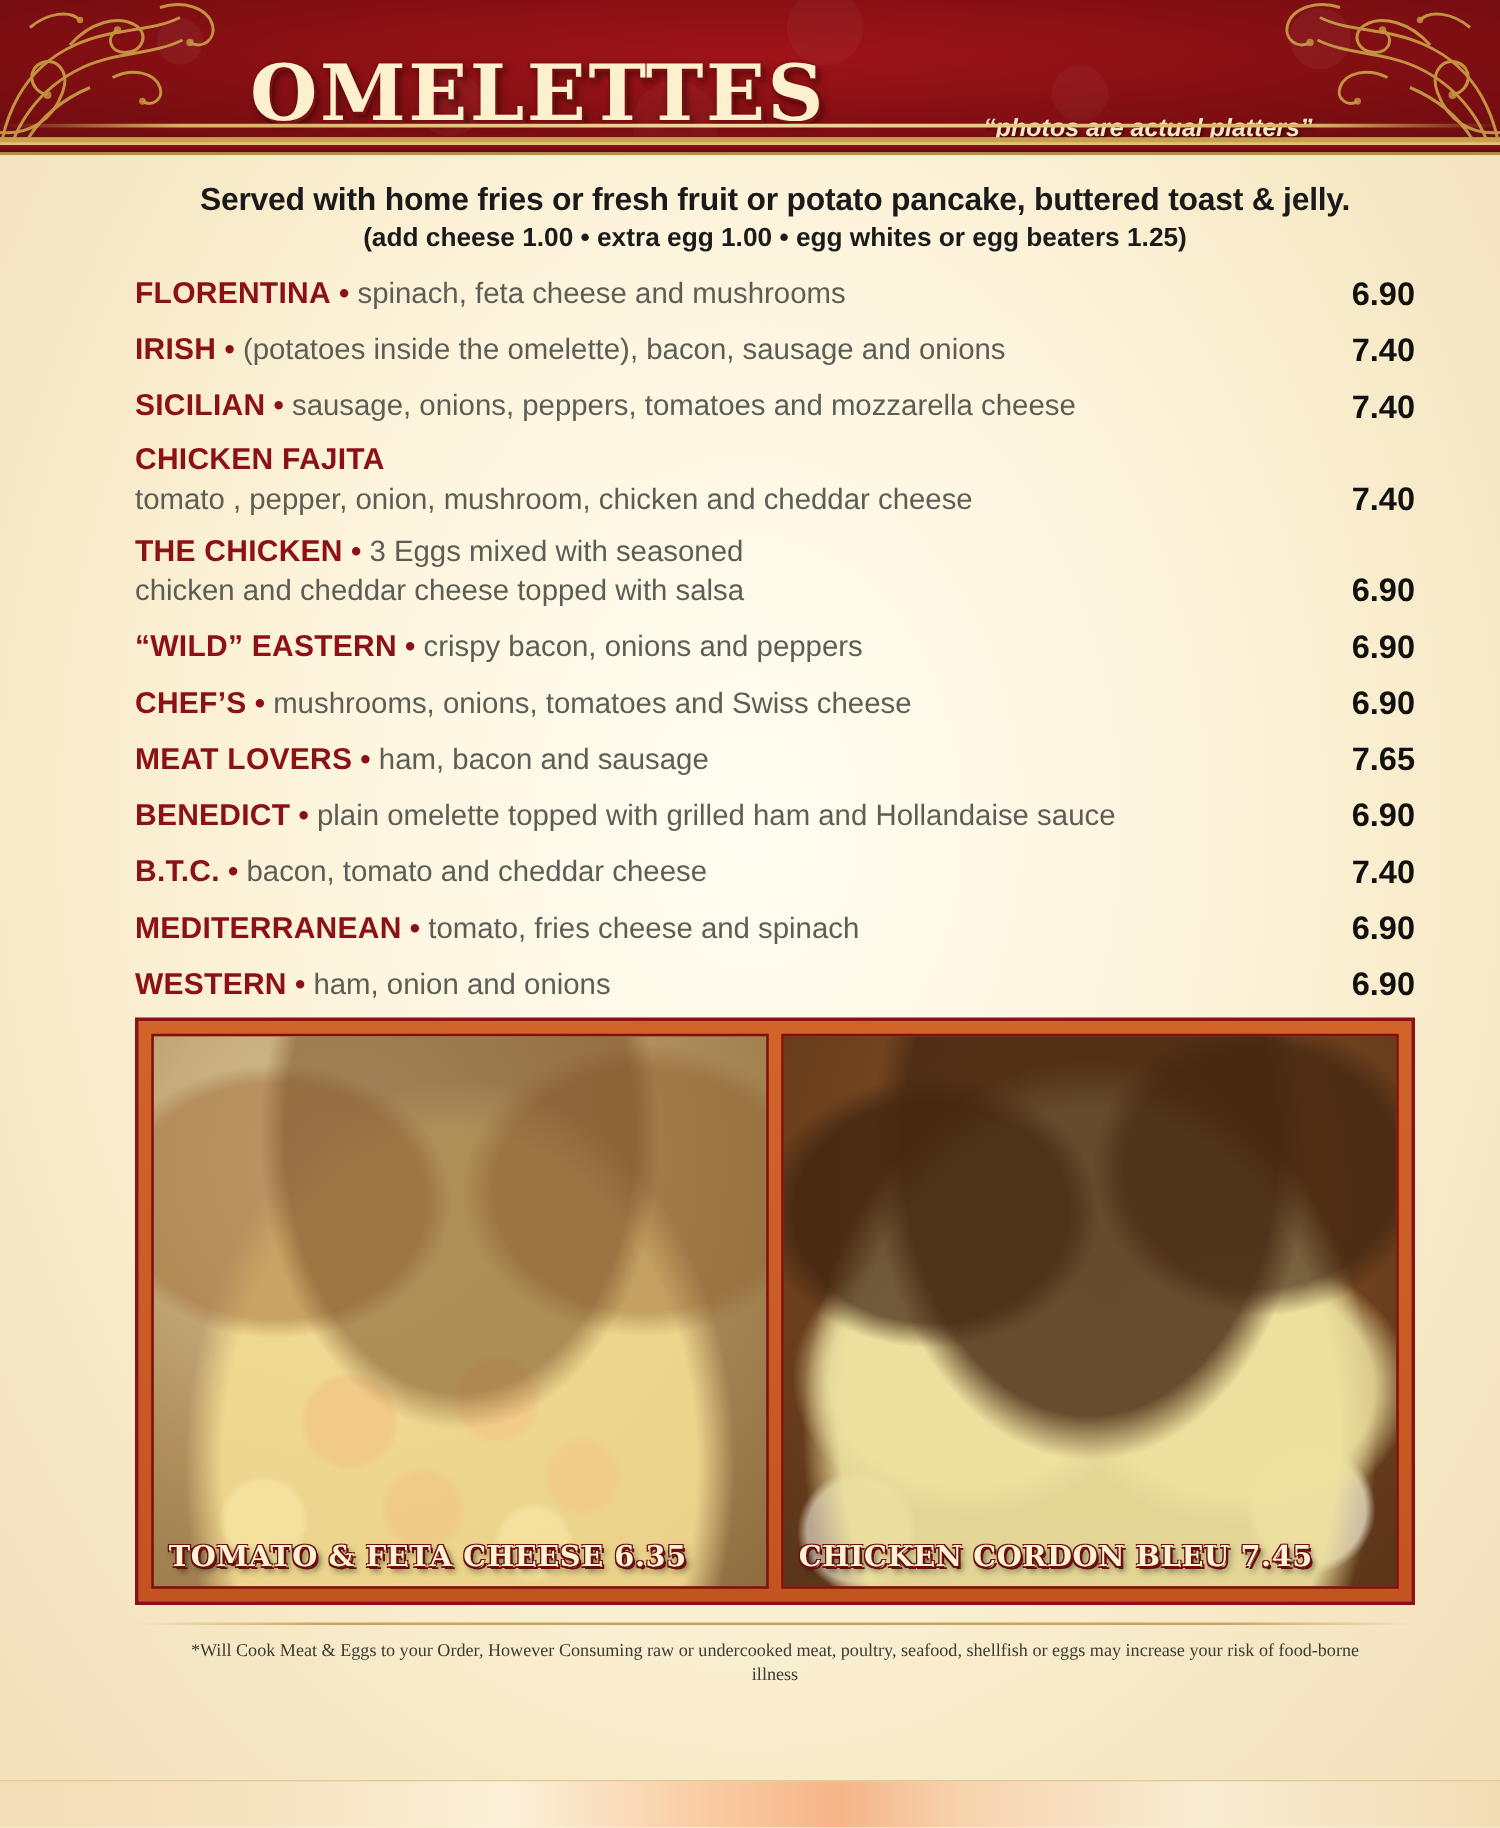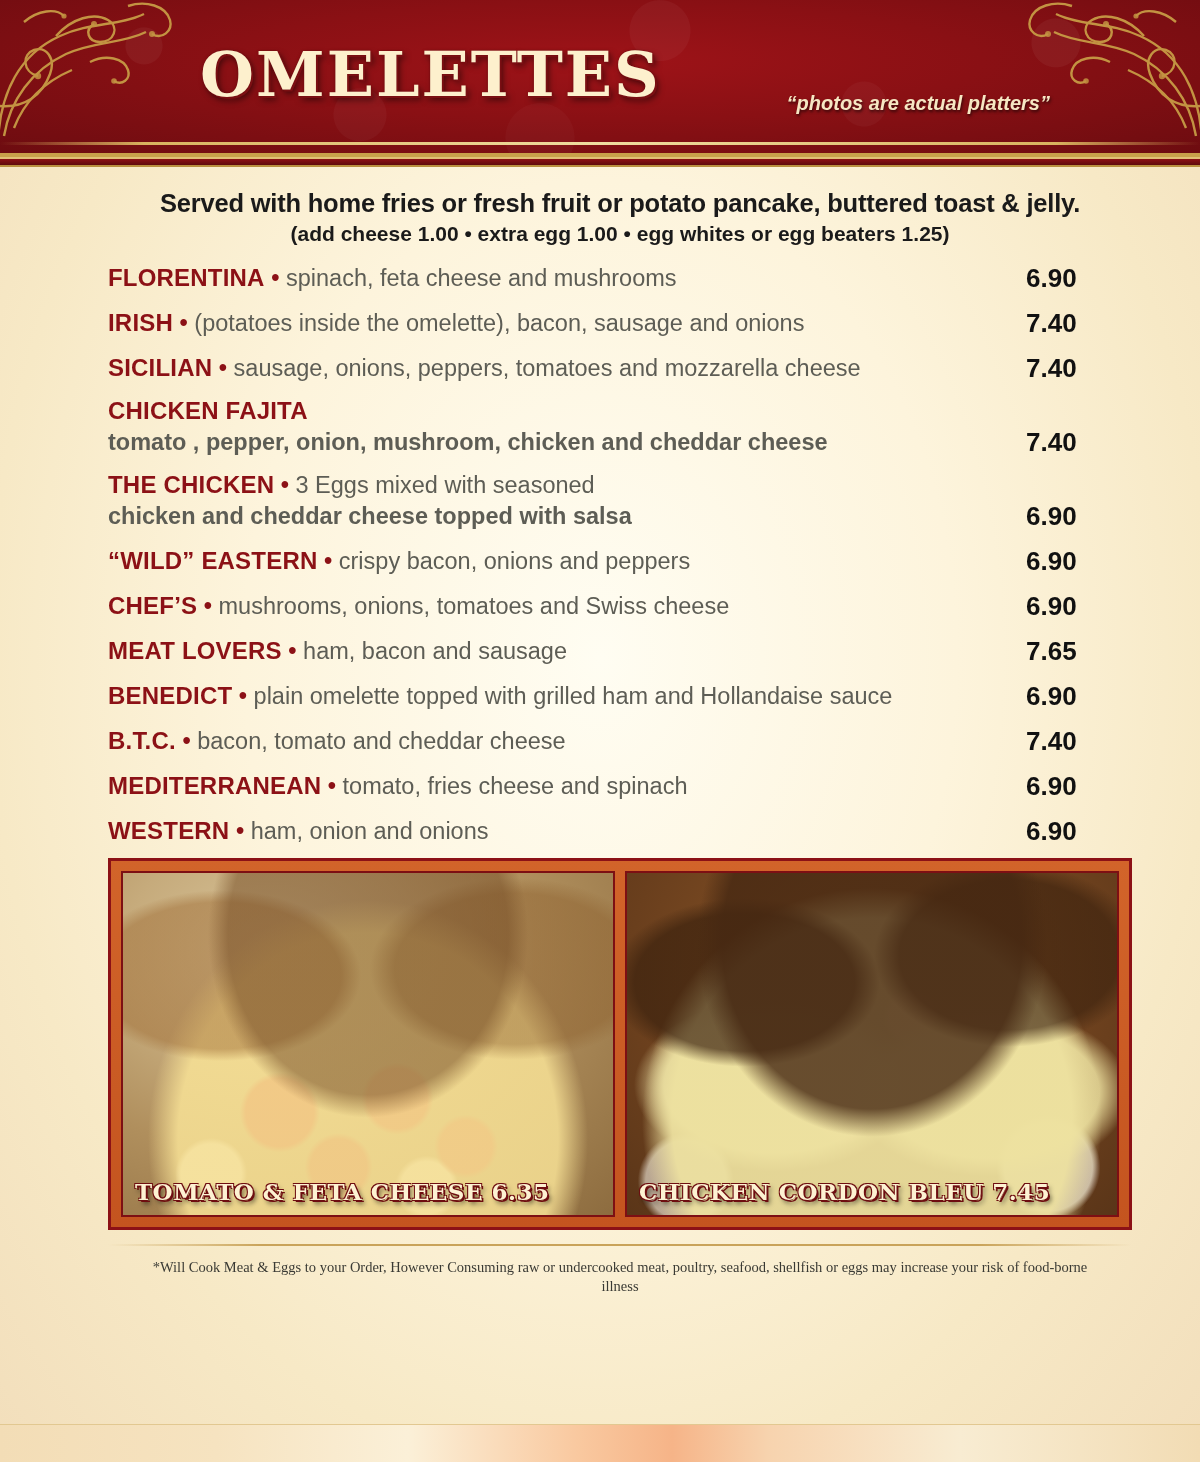--- a/index.html
+++ b/index.html
@@ -12,21 +12,21 @@
   .page {
     position: relative;
     width: 1200px; height: 1462px;
     background:
       radial-gradient(ellipse at 50% 45%, #fffdf2 0%, #fdf4dc 42%, #f7e9c6 72%, #f2debb 100%);
   }
 
   
   .header {
     position: relative;
-    height: 157px;
+    height: 114px;
     background:
       radial-gradient(ellipse at 50% 40%, #9e1318 0%, #8a1014 45%, #6d0c10 100%);
     overflow: hidden;
     border-bottom: 4px solid #c8a14a;
   }
   .header:before {
     content: "";
     position: absolute; inset: 0;
     background-image:
       radial-gradient(circle at 12% 30%, rgba(255,255,255,0.05) 0 18px, transparent 19px),
@@ -118,37 +118,37 @@
   .mi-name {
     font-weight: bold;
     color: #8c1116;
     font-size: 24px;
     letter-spacing: .2px;
   }
   .mi-sep { color: #8c1116; font-weight: bold; }
   .mi-price {
     flex: 0 0 auto;
     width: 120px;
-    text-align: left;
+    text-align: right;
     font-size: 26px;
     font-weight: bold;
     color: #111;
     padding-left: 14px;
   }
-  .mi-desc2 { display: block; font-weight: bold; }
+  .mi-desc2 { display: block; }
 
   
   .photo-panel {
     margin: 8px 0 0 0;
     border: 3px solid #8c1116;
     background: linear-gradient(to bottom, #d2642a, #c4541f);
     padding: 10px;
     display: flex;
     gap: 10px;
-    height: 372px;
+    height: 470px;
   }
   .photo {
     position: relative;
     flex: 1 1 50%;
     border: 2px solid #7d0f13;
     overflow: hidden;
   }
   .photo-a {
     background:
       radial-gradient(ellipse at 30% 22%, #d8c49a 0%, #c6ab7c 30%, #b08f5d 55%, #8d6c3f 100%);

